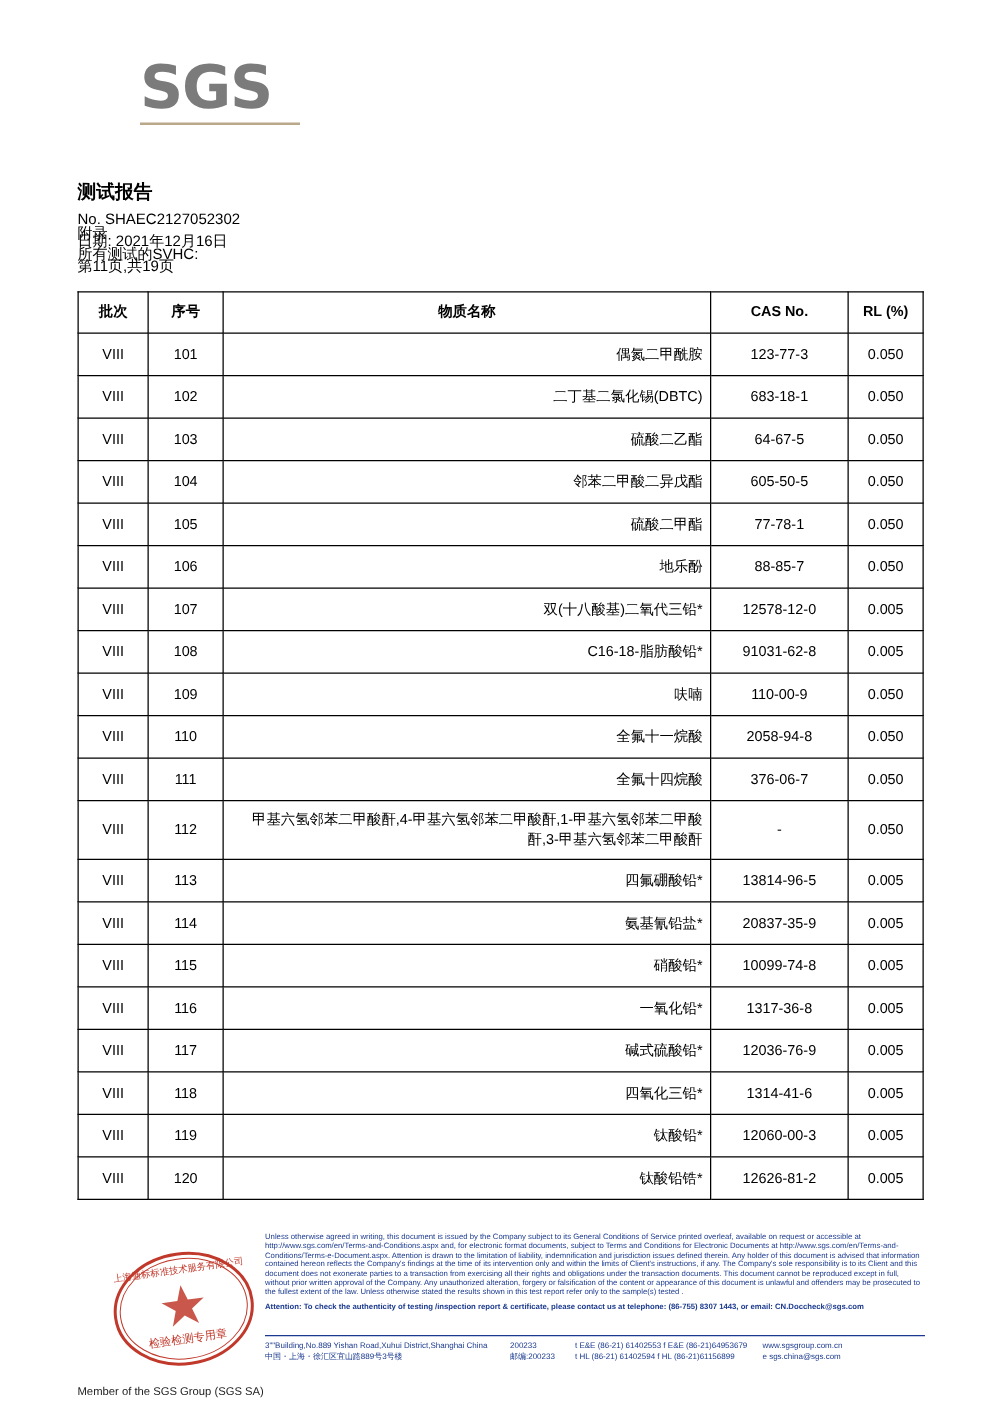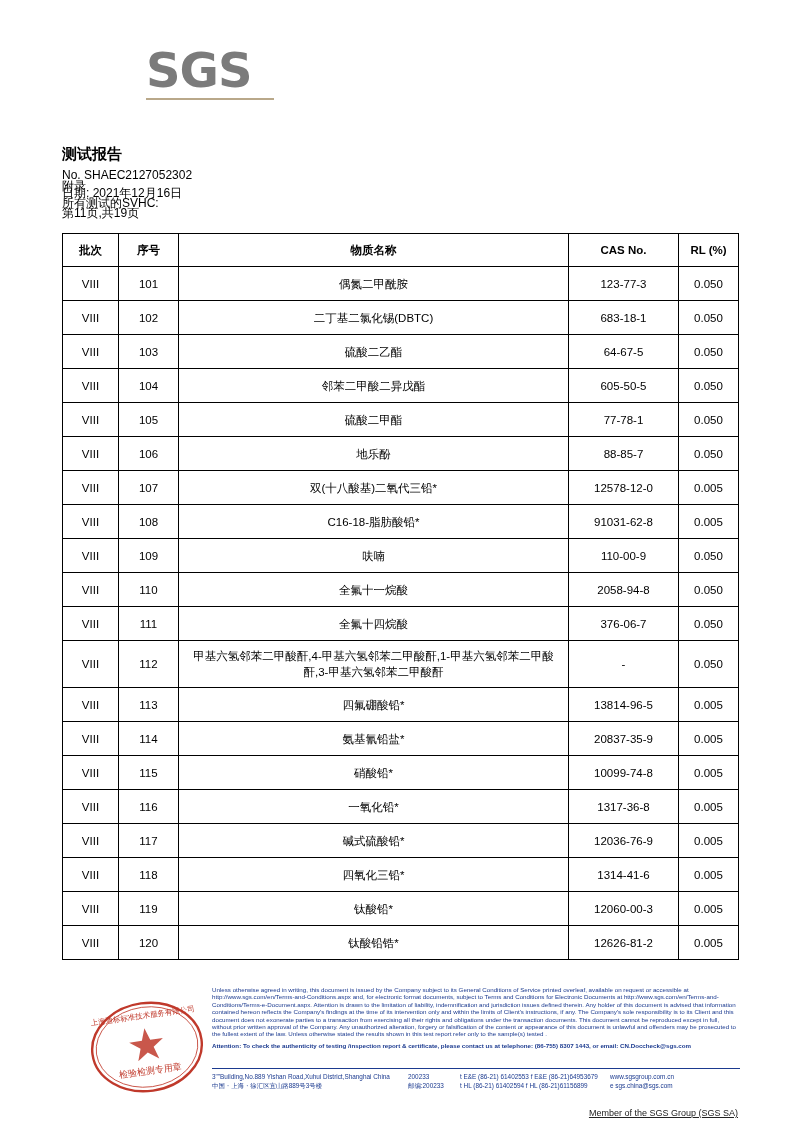--- a/index.html
+++ b/index.html
@@ -21,21 +21,20 @@
     height: 1131px;
     box-sizing: border-box;
     padding: 0 62px;
   }
   
   .logo-block {
     position: absolute;
     left: 112px;
     top: 44px;
     width: 130px;
-    margin-left: 34px;
   }
   .logo-text {
     font-family: "DejaVu Sans", sans-serif;
     font-weight: bold;
     font-size: 48px;
     letter-spacing: -1px;
     color: #7b7b7b;
     line-height: 52px;
   }
   .logo-rule {
@@ -102,21 +101,21 @@
     text-align: center;
     font-weight: bold;
     height: 24px;
   }
   col.c-batch { width: 56px; }
   col.c-no    { width: 60px; }
   col.c-name  { width: 390px; }
   col.c-cas   { width: 110px; }
   col.c-rl    { width: 60px; }
   td.batch, td.no, td.cas, td.rl { text-align: center; }
-  td.name { text-align: center; }
+  td.name { text-align: right; }
   tr.row td { height: 25px; }
   tr.row.tall td { height: 38px; }
   
   .stamp {
     position: absolute;
     left: 88px;
     top: 988px;
     width: 118px;
     height: 118px;
   }
@@ -151,24 +150,23 @@
   .fc-row { display: flex; }
   .fc-a { width: 196px; }
   .fc-b { width: 52px; }
   .fc-c { width: 150px; }
   .fc-d { width: 130px; }
   .footer-member {
     position: absolute;
     left: 62px;
     top: 1108px;
     width: 676px;
-    text-align: right;
+    text-align: left;
     font-size: 9px;
     color: #222;
-    text-decoration: underline;
   }
   .footer-rule {
     position: absolute;
     left: 212px;
     top: 1068px;
     width: 528px;
     border-top: 1px solid #1b3a8f;
   }
 </style>
 </head>

